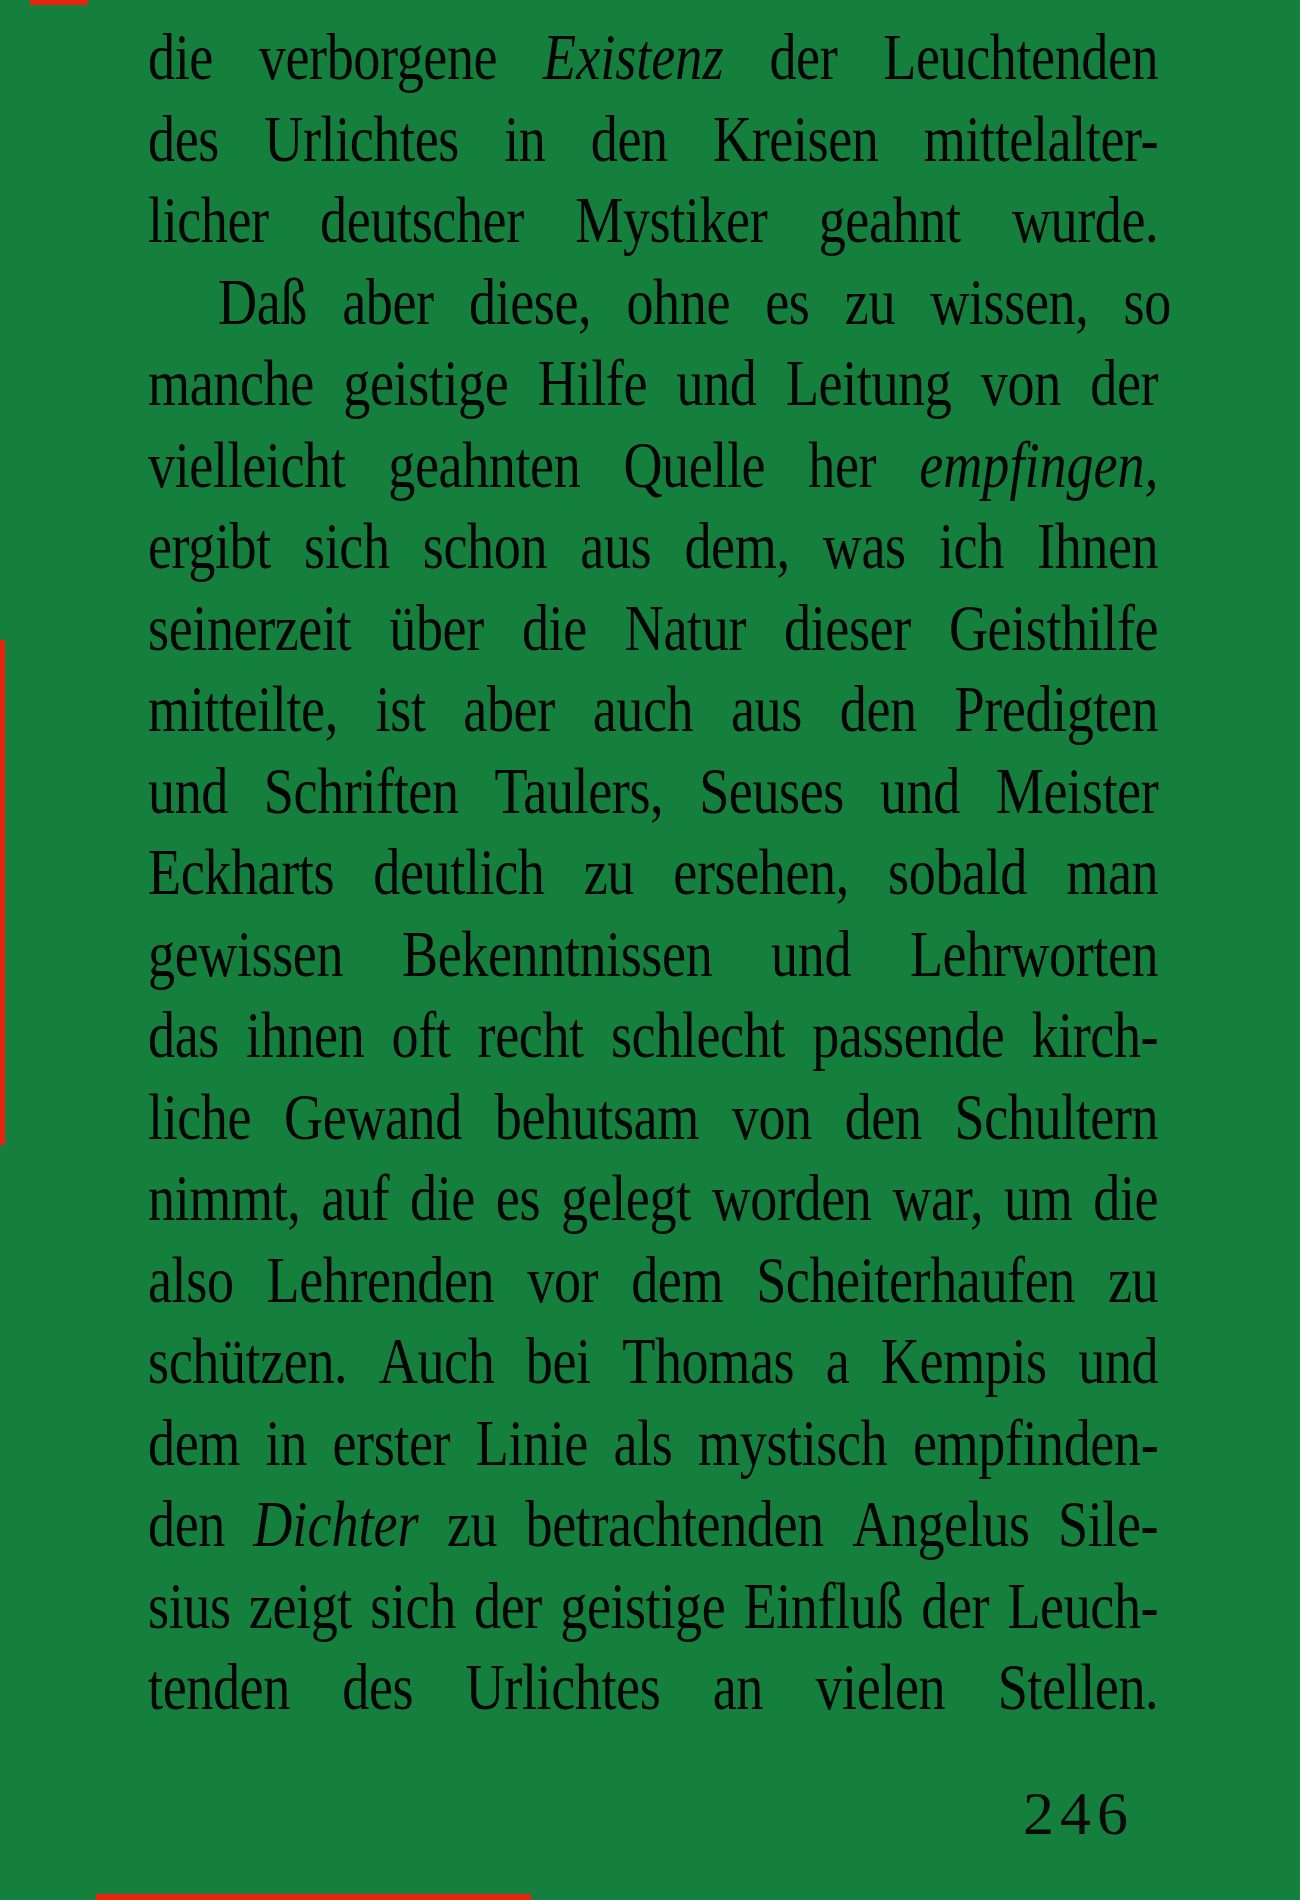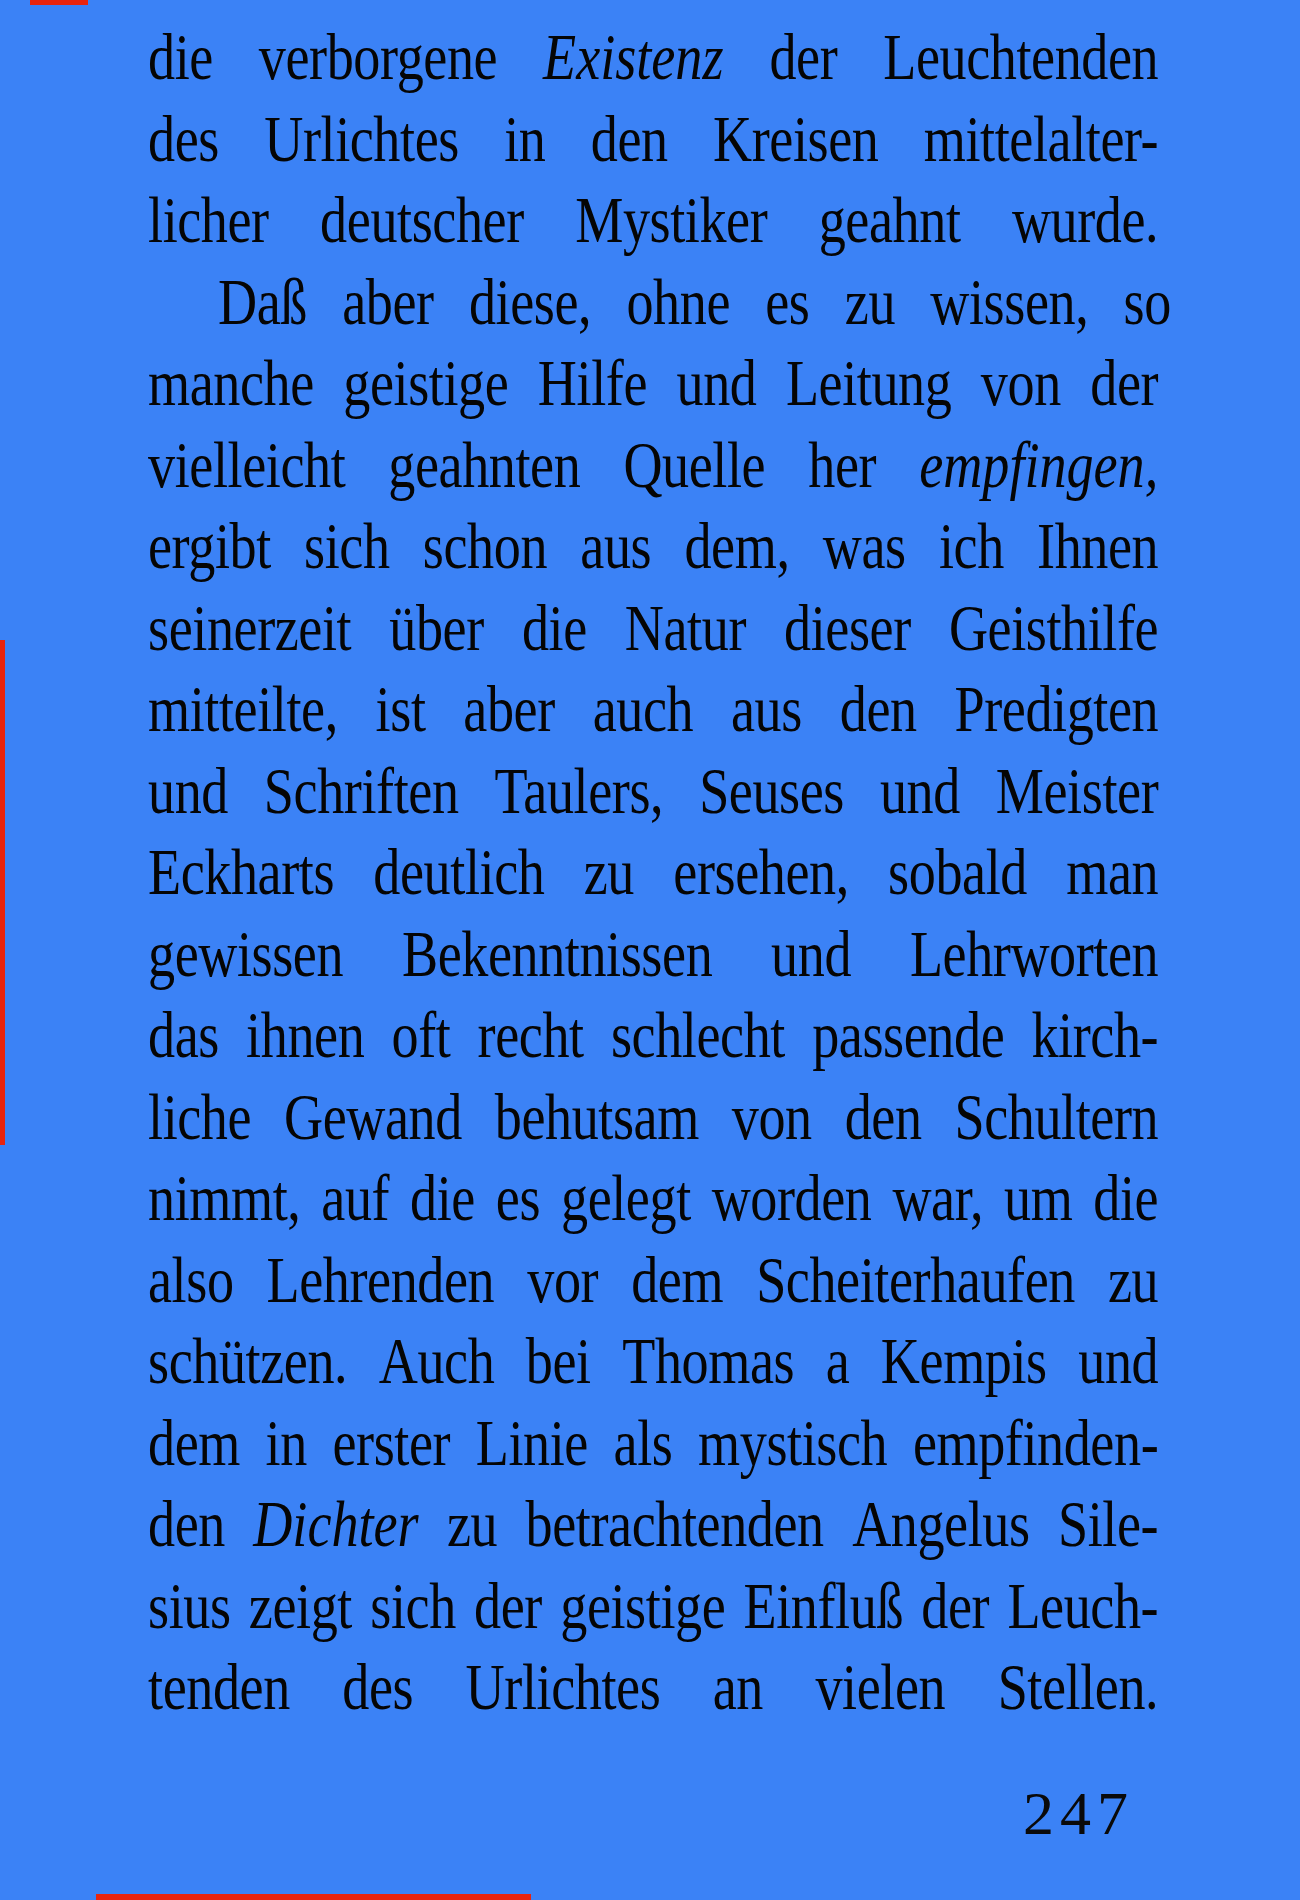--- a/index.html
+++ b/index.html
@@ -11,21 +11,21 @@
     width: 1300px;
     height: 1900px;
     position: relative;
     overflow: hidden;
     font-family: "Liberation Serif", "DejaVu Serif", serif;
     color: #050505;
   }
   .page {
     position: absolute;
     inset: 0;
-    background: #3b82f6;
+    background: #15803d;
   }
   .text-block {
     position: absolute;
     left: 148px;
     top: 16px;
     width: 1010px;
   }
   
   .line {
     display: flex;
@@ -246,14 +246,14 @@
       <div class="line">
         <span>tenden</span>
         <span>des</span>
         <span>Urlichtes</span>
         <span>an</span>
         <span>vielen</span>
         <span>Stellen.</span>
       </div>
     </div>
 
-  <div class="page-number">247</div>
+  <div class="page-number">246</div>
 </div>
 
 </body></html>

